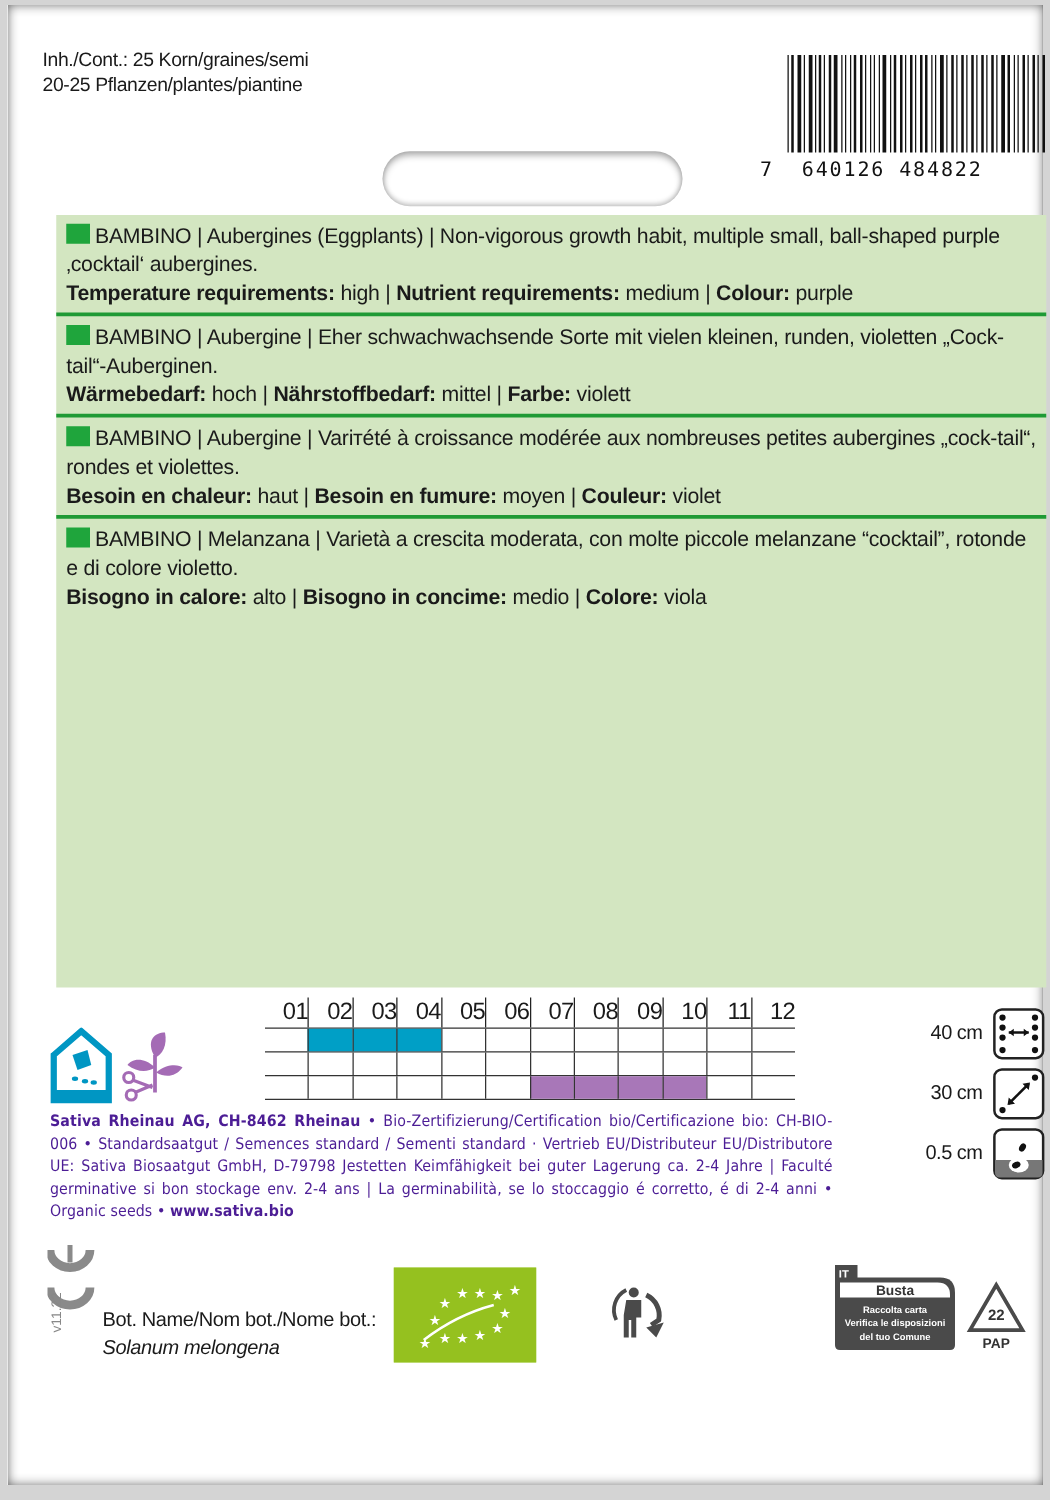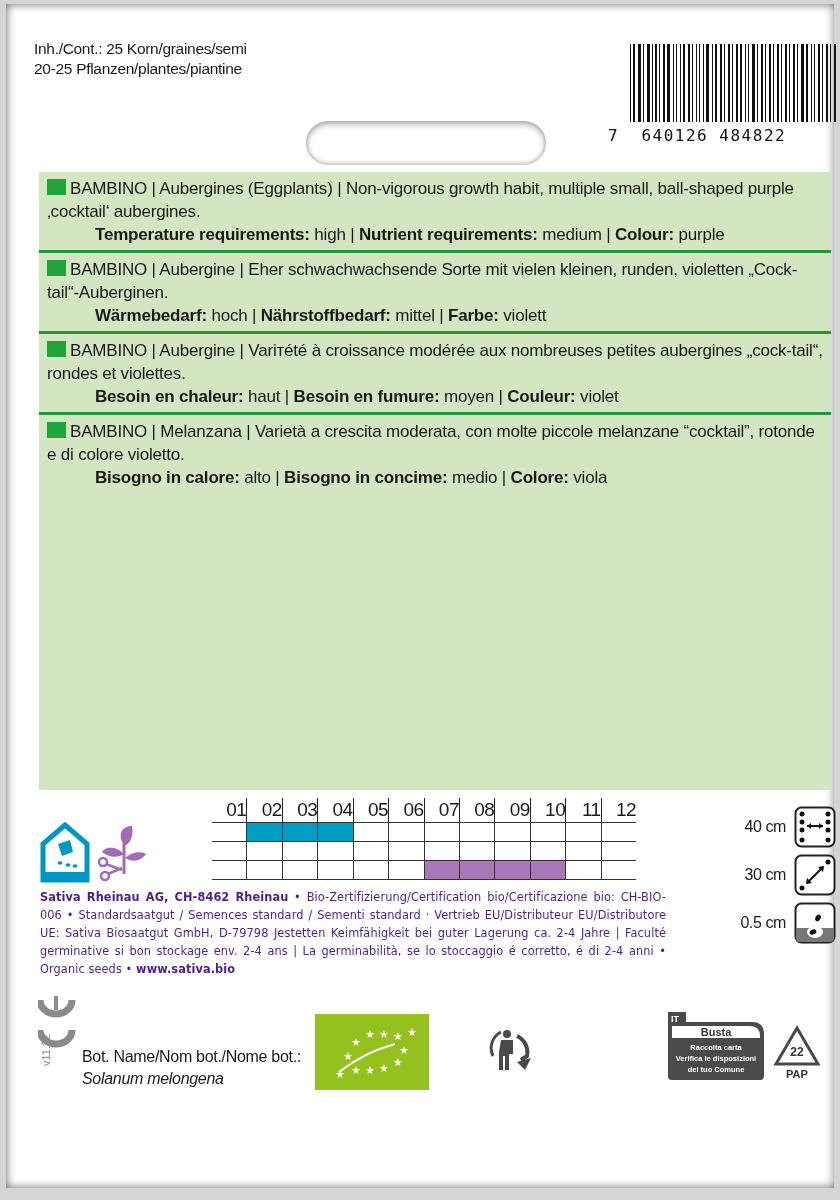--- a/index.html
+++ b/index.html
@@ -22,28 +22,28 @@
   .barcode .bars span { display: block; height: 100%; background: #111; }
   .barcode .digits { position: absolute; top: 82px; left: 0; font-family: "DejaVu Sans Mono", monospace; font-size: 16px; letter-spacing: 1.5px; color: #111; }
 
   .hang-hole {
     position: absolute; left: 300px; top: 117px; width: 240px; height: 44px;
     border-radius: 22px; background: #ffffff;
     box-shadow: inset 0 3px 6px rgba(0,0,0,0.35), inset 0 -2px 4px rgba(0,0,0,0.2);
   }
 
   .green-panel {
-    position: absolute; left: 33px; top: 168px; width: 792px; height: 618px;
+    position: absolute; left: 39px; top: 168px; width: 792px; height: 618px;
     background: #d3e6c1;
   }
   .lang-block { position: relative; padding: 5px 8px 4px 8px; font-size: 17px; line-height: 23px; letter-spacing: -0.2px; }
   .lang-block + .lang-block { border-top: 3px solid #1f9a35; }
   .lang-block .sq { display: inline-block; width: 19px; height: 16px; background: #1fa53c; vertical-align: -1px; margin-right: 4px; }
   .lang-block b { font-weight: 700; }
-  .props { white-space: nowrap; margin-left: 48px; }
+  .props { white-space: nowrap; }
 
   .icon-sowing { position: absolute; left: 34px; top: 818px; width: 50px; height: 62px; }
   .icon-harvest { position: absolute; left: 88px; top: 820px; width: 54px; height: 58px; }
 
   .calendar { position: absolute; left: 206px; top: 794px; width: 424px; }
   .cal-head { display: flex; height: 24px; font-size: 19px; letter-spacing: -0.5px; }
   .cal-head div { flex: 1; text-align: right; border-left: 1px solid #222; line-height: 24px; }
   .cal-head div:first-child { border-left: none; }
   .cal-row { display: flex; height: 18px; border-top: 1.5px solid #333; }
   .cal-row:last-child { border-bottom: 1.5px solid #333; }

